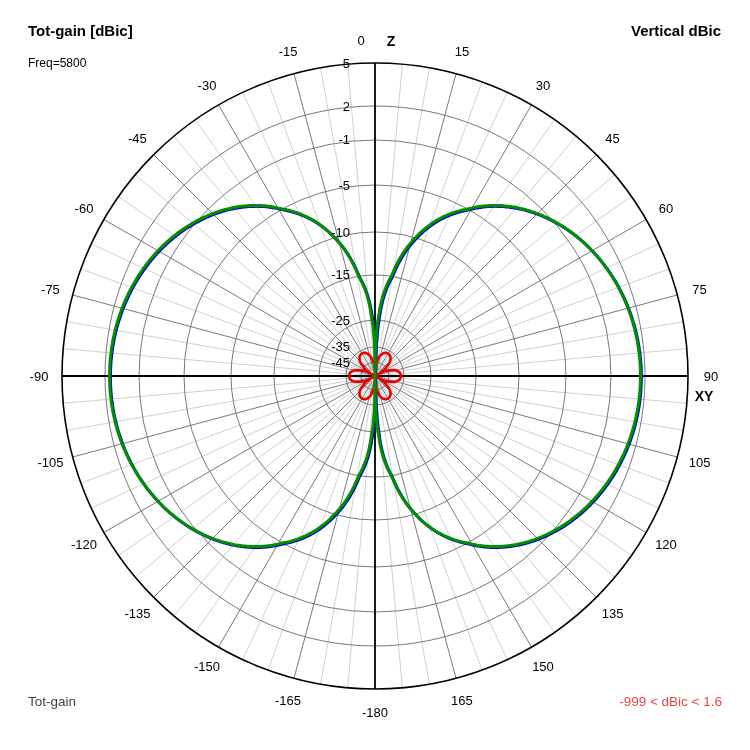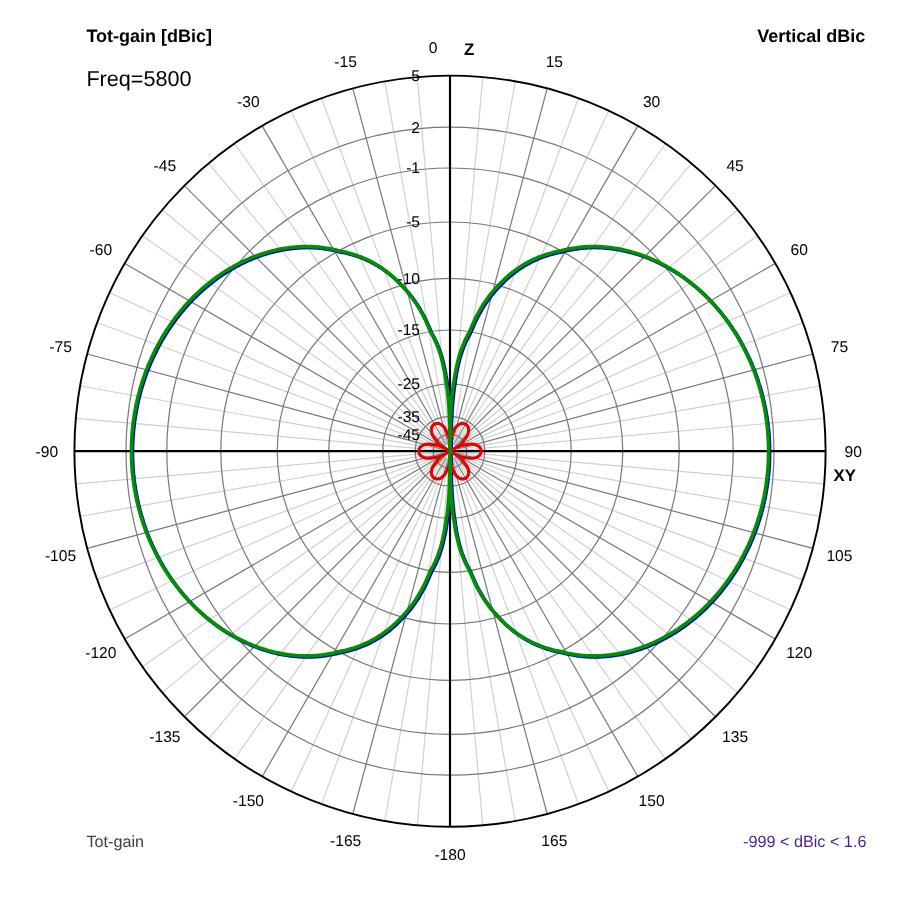--- a/index.html
+++ b/index.html
@@ -1,20 +1,20 @@
 <!DOCTYPE html>
 <html><head>
 <meta charset="utf-8">
 <style>
   html,body{margin:0;padding:0;background:#ffffff;}
   body{width:750px;height:750px;position:relative;overflow:hidden;
        font-family:"Liberation Sans", sans-serif;color:#000;}
-  .overlay{position:absolute;white-space:pre;margin-left:44px;}
+  .overlay{position:absolute;white-space:pre;}
   .t-bold{font-weight:bold;font-size:15px;}
-  .t-reg{font-size:18px;}
+  .t-reg{font-size:12px;}
   #title-left{left:28px;top:22px;}
   #freq-label{left:28px;top:56px;}
   #title-right{right:29px;top:22px;}
   #legend-left{left:28px;top:653px;font-size:13.5px;line-height:19.3px;}
   #legend-right{right:28px;top:653px;font-size:13.5px;line-height:19.3px;text-align:right;}
   svg{position:absolute;left:0;top:0;}
   svg text{font-family:"Liberation Sans", sans-serif;}
 </style>
 </head>
 <body>
@@ -144,16 +144,16 @@
 <div class="overlay t-bold" id="title-right">Vertical dBic</div>
 
 <div class="overlay" id="legend-left">
   <div style="color: #404040;">Tot-gain</div>
   <div style="color: rgb(255, 0, 0);">Lhcp-gain</div>
   
   
 </div>
 
 <div class="overlay" id="legend-right">
-  <div style="color: #4c1d95;">-999 &lt; dBic &lt; 1.6</div>
+  <div style="color: #ef4444;">-999 &lt; dBic &lt; 1.6</div>
   <div style="color: rgb(255, 0, 0);">-999 &lt; dBic &lt; -37</div>
   
 </div>
 
 </body></html>

